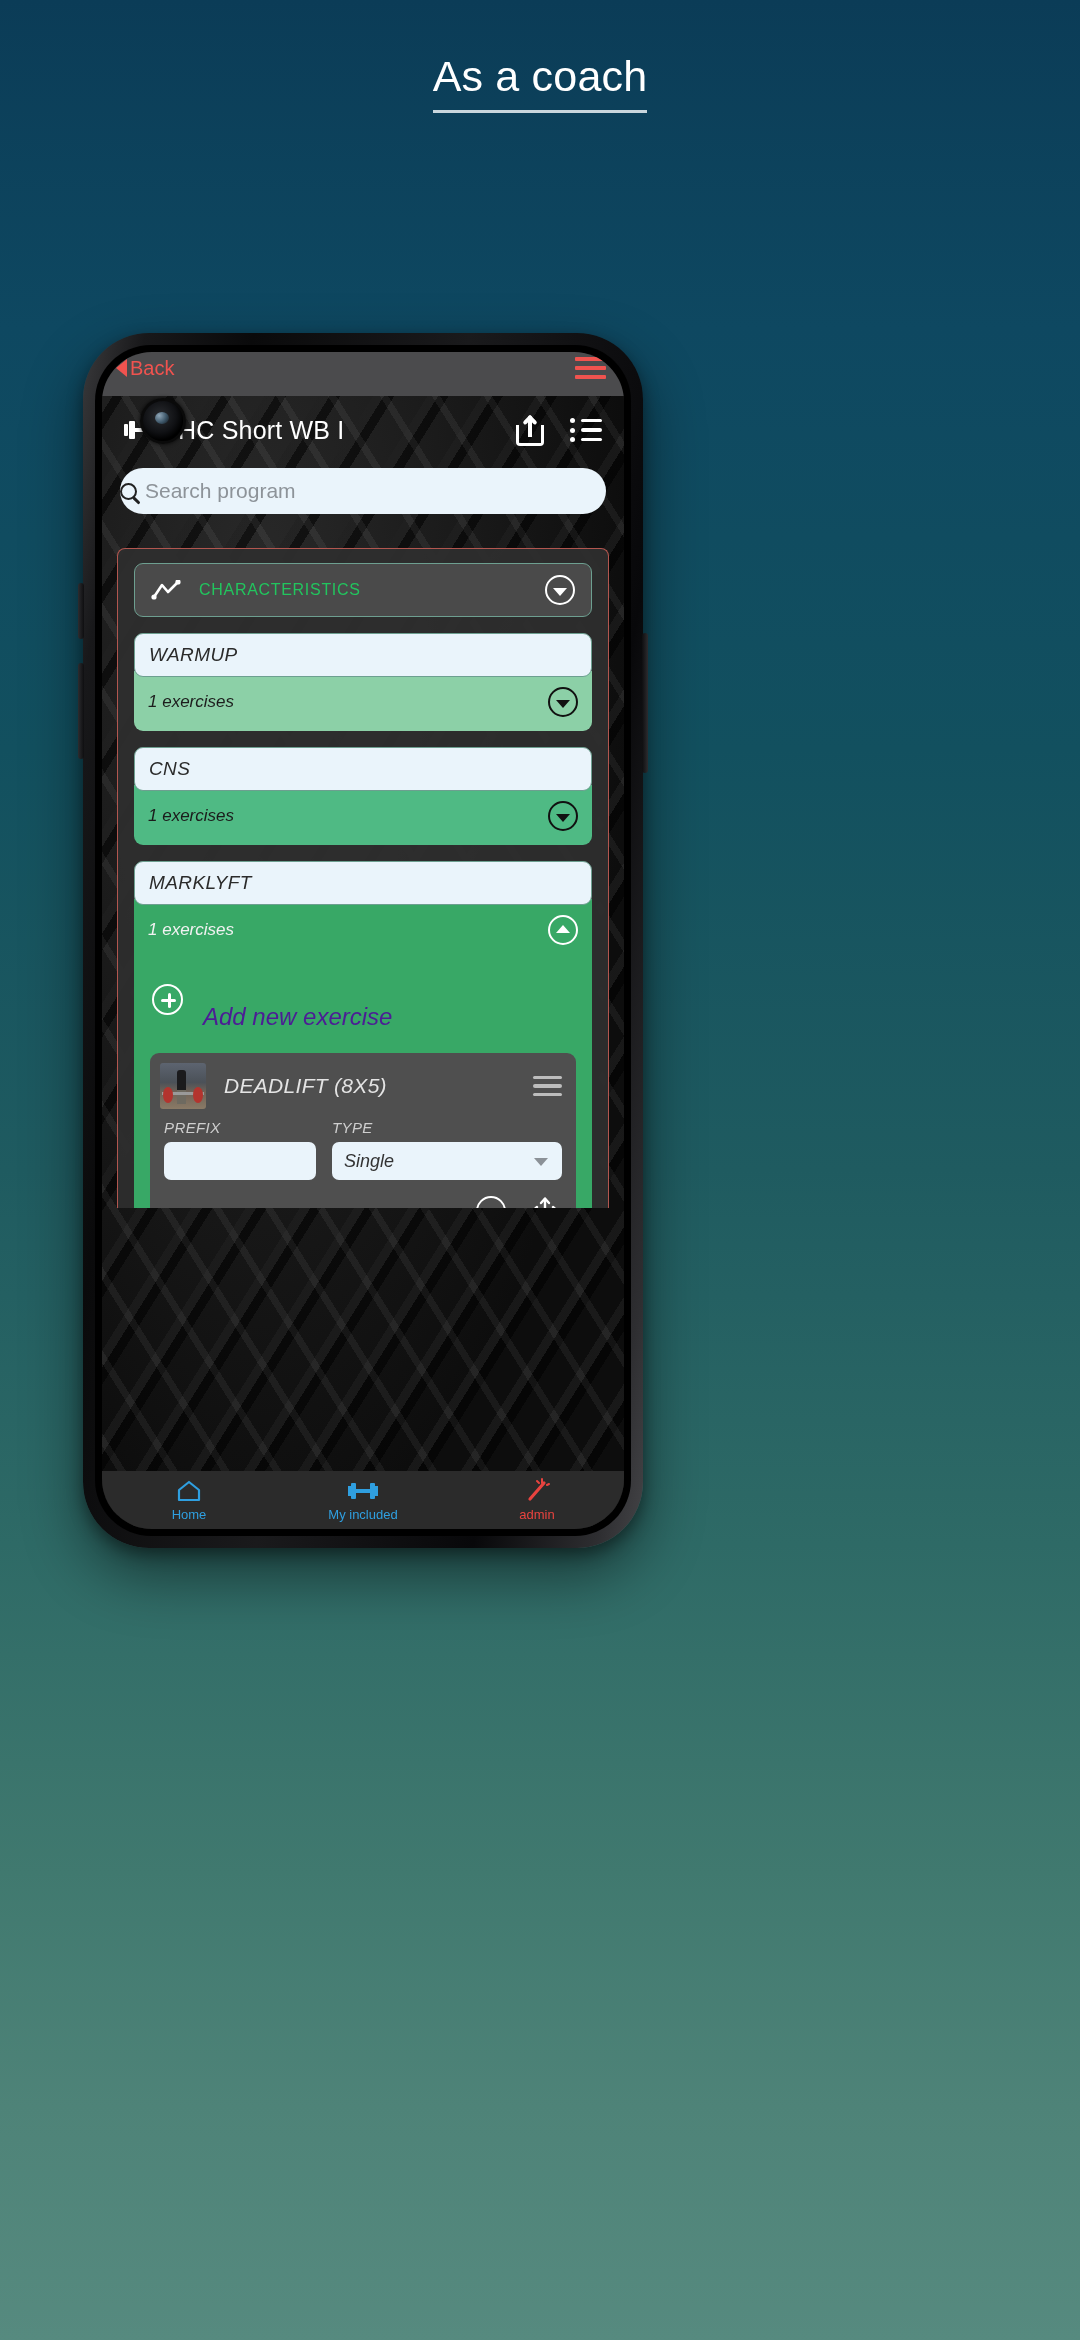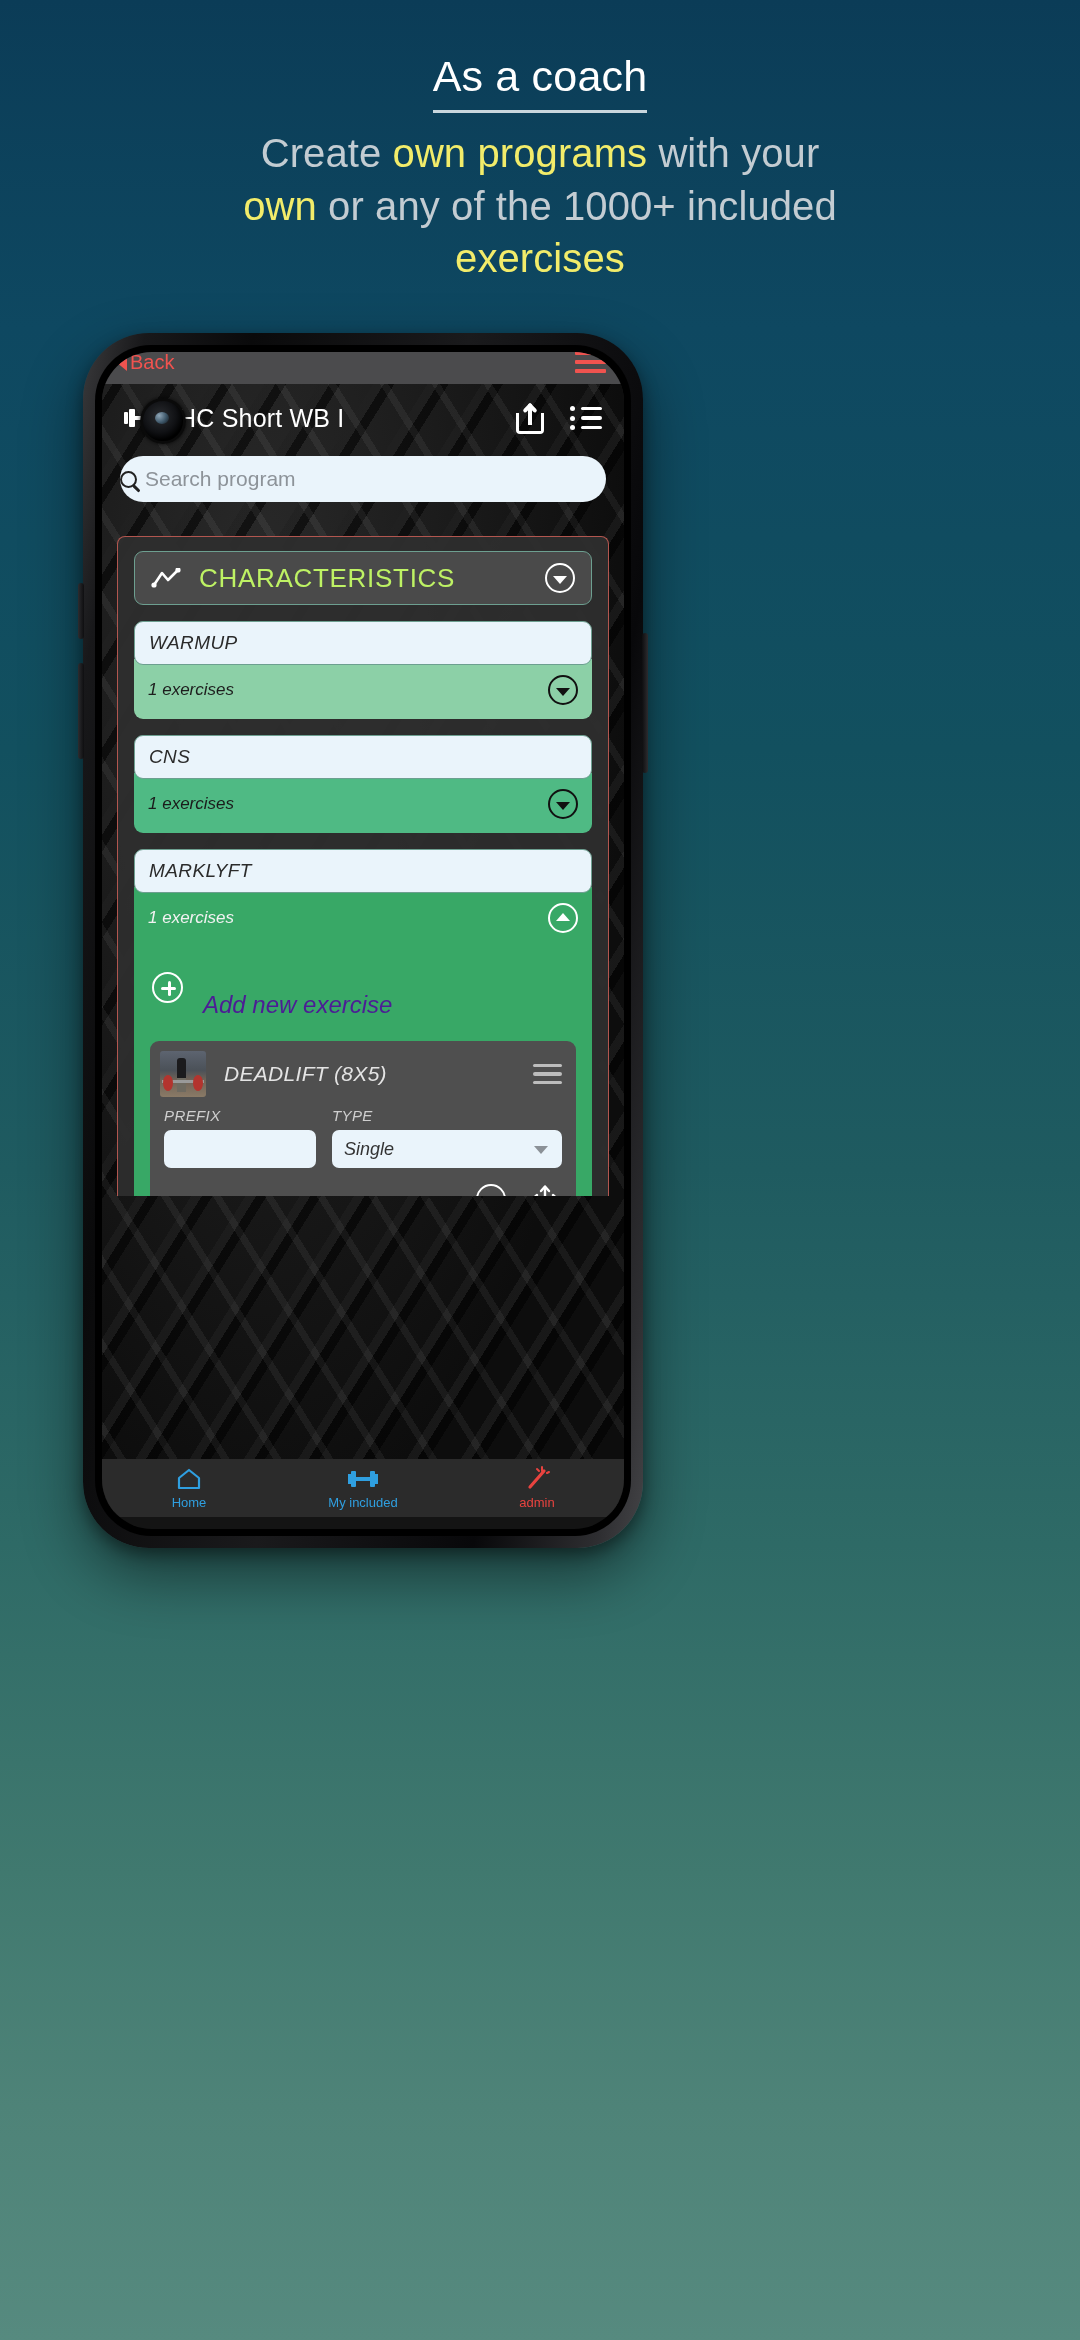--- a/index.html
+++ b/index.html
@@ -93,21 +93,21 @@
   .camera::after {
     content:"";
     position:absolute; left:12px; top:11px;
     width:14px; height:12px; border-radius:50%;
     background: radial-gradient(circle at 30% 30%, #8fa6b8 0%, #3d5668 55%, #101418 100%);
   }
 
   
   .navstrip {
     position: relative;
-    height: 32px;
+    height: 44px;
     background: #4b4b4d;
     display: flex;
     align-items: center;
     justify-content: space-between;
     padding: 0 18px 12px 14px;
     z-index: 20;
   }
   .backlink {
     display: flex; align-items: center; gap: 3px;
     color: #f0534f; font-size: 20px;
@@ -189,21 +189,21 @@
     display:flex; align-items:center;
     background:#4a4a4a;
     border:1.3px solid #6d9f90;
     border-radius: 9px;
     height: 54px;
     padding: 0 16px;
     margin: 0 6px;
   }
   .trend { width:30px; height:20px; position:relative; flex:0 0 auto; }
   .trend svg { display:block; }
-  .sec-char .lbl { color:#bef264; font-size:26px; letter-spacing:.7px; margin-left:18px; }
+  .sec-char .lbl { color:#22c55e; font-size:16px; letter-spacing:.7px; margin-left:18px; }
   .circ {
     margin-left:auto;
     width:30px; height:30px; border-radius:50%;
     border:2.2px solid #fff;
     display:flex; align-items:center; justify-content:center;
   }
   .circ.dark { border-color:#111; }
   .v { width:0;height:0;border-left:7px solid transparent;border-right:7px solid transparent; }
   .v.down { border-top:8px solid #fff; margin-top:3px;}
   .v.up   { border-bottom:8px solid #fff; margin-bottom:3px;}
@@ -306,25 +306,20 @@
   .db2 .p1,.db2 .p2 { position:absolute; top:1px; width:5px; height:16px; background:#2f9fe0; border-radius:1px;}
   .db2 .p1{left:3px;} .db2 .p2{right:3px;}
   .db2 .c1,.db2 .c2 { position:absolute; top:4px; width:3px; height:10px; background:#2f9fe0;}
   .db2 .c1{left:0;} .db2 .c2{right:0;}
 </style>
 </head>
 <body>
 
 <div class="hero">
   <div class="hero-title">As a coach</div>
-  <div class="hero-body">
-    <span>Create </span><span class="hl">own programs</span><span> with your</span><br>
-    <span class="hl">own</span><span> or any of the 1000+ included</span><br>
-    <span class="hl">exercises</span>
-  </div>
 </div>
 
 <div class="phone">
   <div class="btn-side btn-vol1"></div>
   <div class="btn-side btn-vol2"></div>
   <div class="btn-side btn-pwr"></div>
 
   <div class="phone-inner">
     <div class="screen">
 

